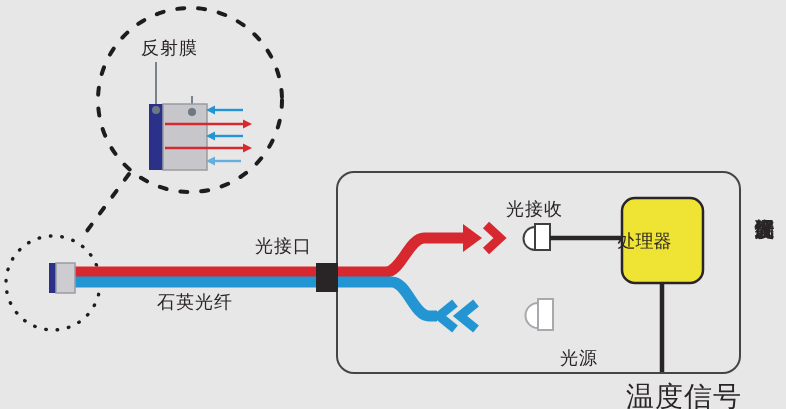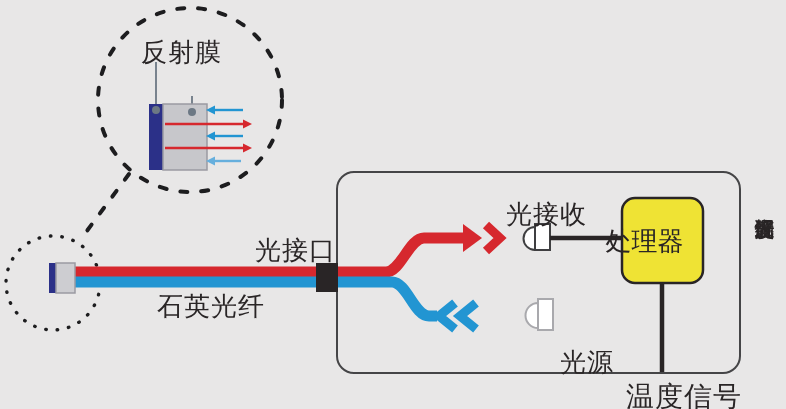--- a/index.html
+++ b/index.html
@@ -7,21 +7,21 @@
     position:relative;
     width:786px;height:409px;
     background:#e8e7e7;
     overflow:hidden;
     font-family:"DejaVu Sans","Liberation Sans",sans-serif;
     color:#292526;
   }
   .stage svg{position:absolute;left:0;top:0;}
   .lbl{
     position:absolute;
-    font-size:26px;
+    font-size:18px;
     font-weight:500;
     color:#292526;
     white-space:nowrap;
     line-height:1;
     letter-spacing:1px;
   }
   .lbl-processor{
     left:604px;top:198px;width:81px;height:85px;
     display:flex;align-items:center;justify-content:center;
     letter-spacing:0;
@@ -95,19 +95,19 @@
     <path d="M 538,303 A 12.5,12.5 0 0 0 538,328 Z" fill="#ffffff" stroke="#a9a9ad" stroke-width="2"></path>
     <rect x="538" y="299" width="15" height="31" fill="#ffffff" stroke="#a9a9ad" stroke-width="2"></rect>
 
     <rect x="622" y="198" width="81" height="85" rx="13" stroke-width="2.5" fill="#efe334" stroke="#292526"></rect>
     <line x1="662" y1="283" x2="662" y2="372" stroke-width="4.5" stroke="#292526"></line>
   </svg>
 
   <div class="lbl" style="left:141px;top:39px;">反射膜</div>
   <div class="lbl" style="left:255px;top:237px;">光接口</div>
   <div class="lbl" style="left:157px;top:293px;">石英光纤</div>
-  <div class="lbl" style="left:506px;top:201px;">光接收</div>
+  <div class="lbl" style="left:506px;top:201px;font-family:Liberation Mono, monospace;">光接收</div>
   <div class="lbl" style="left:560px;top:305px;margin-top:44px;">光源</div>
   <div class="lbl lbl-processor">处理器</div>
   <div class="lbl lbl-vertical">光纤温度解调仪</div>
   <div class="lbl" style="left:626px;top:383px;font-size:28px;">温度信号</div>
 
 </div>
 
 </body></html>

